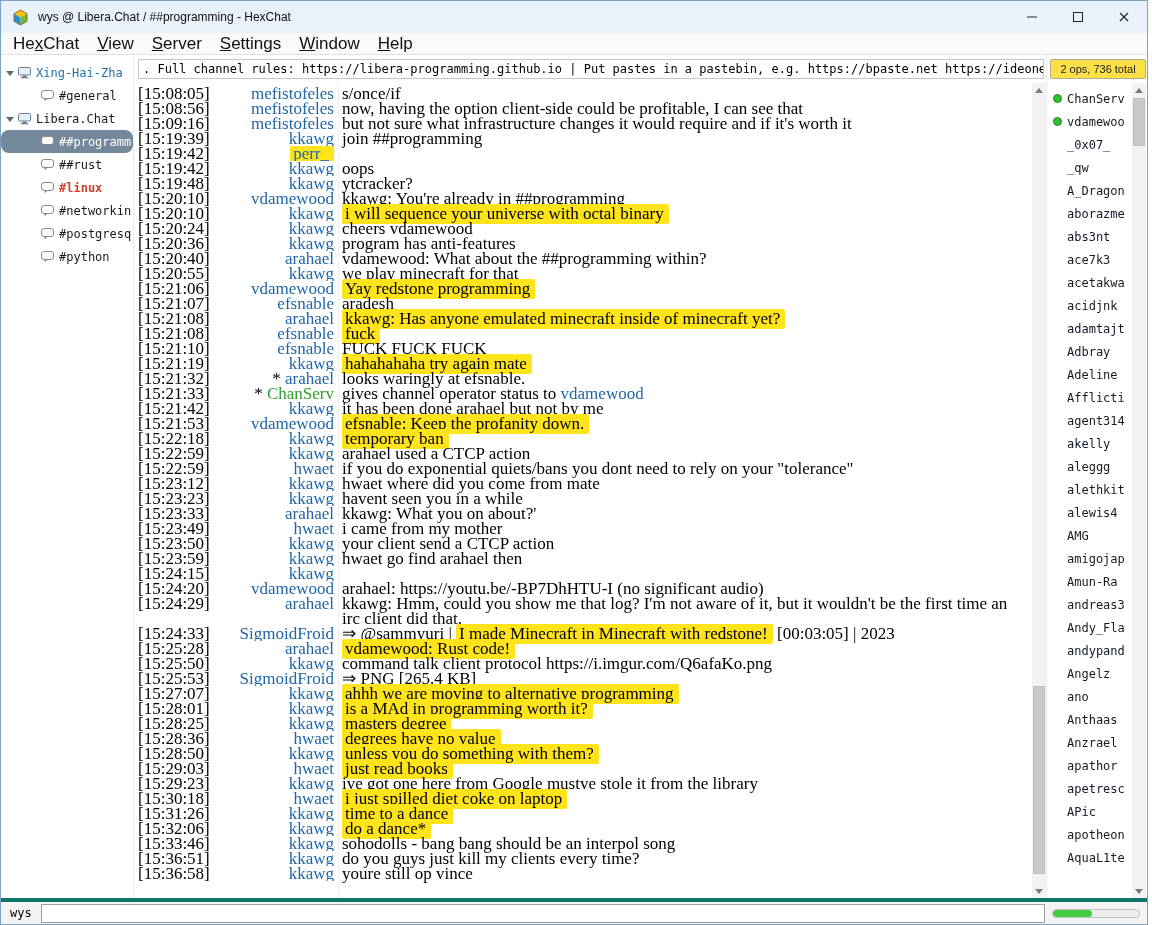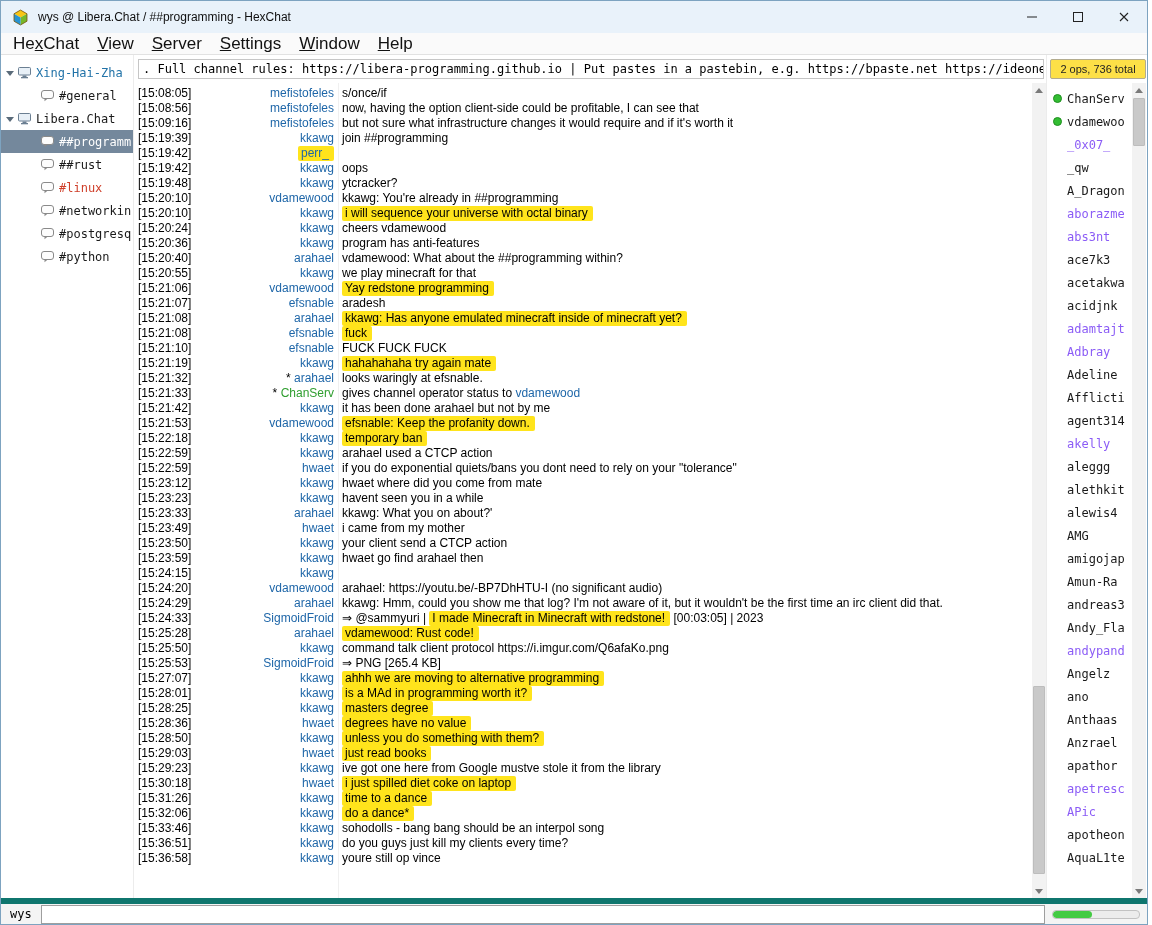--- a/index.html
+++ b/index.html
@@ -16,28 +16,28 @@
   .menu-item{padding:3px 9px;}
   .menu-item u{text-decoration:underline;text-underline-offset:1px;}
   
   .main{flex:1;display:flex;min-height:0;}
   .tree{flex:none;width:133px;border-right:1px solid #ececec;padding-top:6px;font-family:"DejaVu Sans Mono",monospace;font-size:12px;overflow:hidden;color:#1a1a1a;}
   .tree-row{height:23px;display:flex;align-items:center;white-space:nowrap;overflow:hidden;text-align:center;}
   .tree-row.network{padding-left:5px;}
   .tree-row.channel{padding-left:40px;}
   .tree-arrow{margin-right:4px;display:inline-flex;}
   .tree-icon{margin-right:5px;display:inline-flex;flex:none;}
-  .tree-row.selected{background:#74889c;color:#fff;}
-  .tc-red{color:#cf3f2a;}
+  .tree-row.selected{background:#74889c;color:#fff;border-radius:8px;}
+  .tc-red{color:#cf3f2a;font-weight:bold;}
   .tc-blue{color:#2273a8;}
   .center{flex:1;display:flex;flex-direction:column;min-width:0;padding:4px 0 0 4px;}
   .topic-row{flex:none;height:24px;padding-right:2px;}
   .topic{height:20px;border:1px solid #c6c6c6;background:#fff;font-family:"DejaVu Sans Mono",monospace;font-size:12px;line-height:18px;padding:0 4px;white-space:nowrap;overflow:hidden;color:#000;}
   .chat-wrap{flex:1;display:flex;min-height:0;}
-  .chat{flex:1;overflow:hidden;font-family:Liberation Sans, sans-serif;font-size:12px;line-height:15px;color:#000;padding-top:3px;position:relative;}
+  .chat{flex:1;overflow:hidden;font-family:Liberation Serif, serif;font-size:17px;line-height:15px;color:#000;padding-top:3px;position:relative;}
   .chat::before{content:"";position:absolute;left:200px;top:0;bottom:0;border-left:1px solid #f0f0f0;}
   .chat-line{display:flex;}
   .ts{flex:none;width:74px;}
   .nick{flex:none;width:130px;text-align:right;padding-right:8px;white-space:nowrap;overflow:hidden;}
   .nick-prefix{color:#000;}
   .msg{flex:1;min-width:0;padding-right:3px;overflow-wrap:break-word;}
   .c-blue{color:#1e66a8;}
   .c-green{color:#2f9e2f;}
   .hl{background:#ffe41c;border-radius:2px;padding:0 5px 1px 3px;}
   
@@ -50,23 +50,23 @@
   .sb-thumb{position:absolute;left:1px;width:12px;background:#c9c9c9;border:1px solid #bdbdbd;border-radius:1px;}
   .chat-thumb{top:74%;height:23%;}
   .ul-thumb{top:15px;height:48px;}
   
   .right{flex:none;width:101px;display:flex;flex-direction:column;padding:4px 1px 0 3px;border-left:1px solid #ececec;}
   .ops-btn{flex:none;height:20px;margin-bottom:4px;font-family:"Liberation Sans",sans-serif;font-size:11px;background:#fde047;border:1px solid #b3ac8f;border-radius:2px;color:#222;white-space:nowrap;overflow:hidden;padding:0 2px;}
   .ul-wrap{flex:1;display:flex;min-height:0;}
   .userlist{flex:1;padding-top:4px;font-family:"DejaVu Sans Mono",monospace;font-size:12px;overflow:hidden;color:#1a1a1a;}
   .user-row{height:23px;display:flex;align-items:center;position:relative;padding-left:17px;white-space:nowrap;overflow:hidden;}
   .op-dot{position:absolute;left:3px;width:9px;height:9px;border-radius:50%;background:#33bd33;border:1px solid #1f8f1f;}
-  .user-row.away .user-name{color:#8b5cf6;}
+  .user-row.away .user-name{color:#0f172a;}
   
-  .inputbar{flex:none;height:26px;display:flex;align-items:center;background:#f4f4f4;border-top:6px solid #0f766e;padding:4px 7px;gap:7px;}
+  .inputbar{flex:none;height:26px;display:flex;align-items:center;background:#f4f4f4;border-top:4px solid #0f766e;padding:4px 7px;gap:7px;}
   .nick-label{font-family:"DejaVu Sans Mono",monospace;font-size:12px;color:#000;padding:0 2px;}
   .msg-input{flex:1;height:19px;border:1px solid #9e9e9e;background:#fff;font-family:"DejaVu Sans Mono",monospace;font-size:12px;padding:0 4px;outline:none;}
   .meter{flex:none;width:88px;height:9px;border:1px solid #c2c2c2;border-radius:4px;background:#ececec;overflow:hidden;}
   .meter-fill{height:100%;background:#43cb43;border-radius:4px;}
 </style>
 </head>
 <body>
 
 <div class="window">
 

